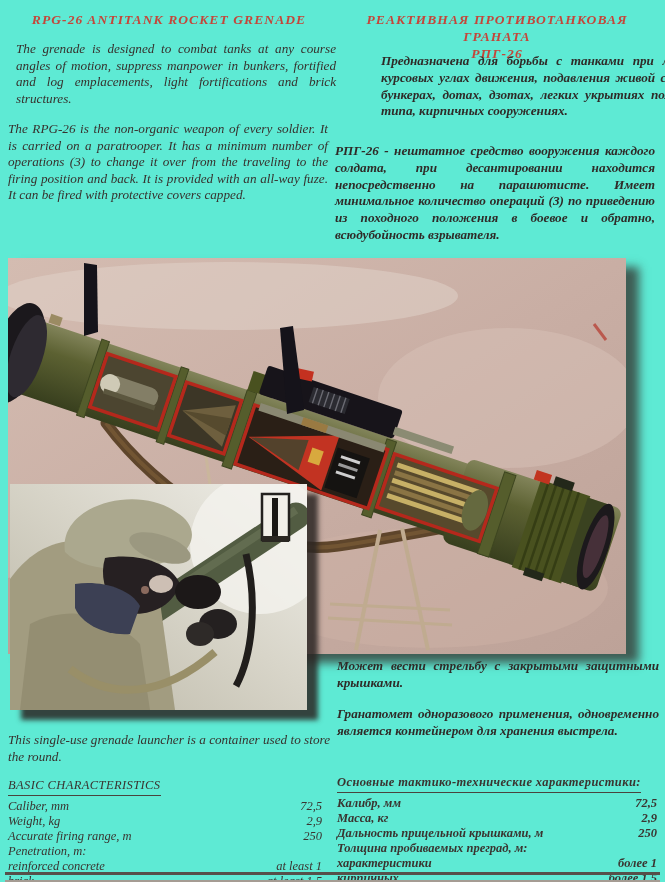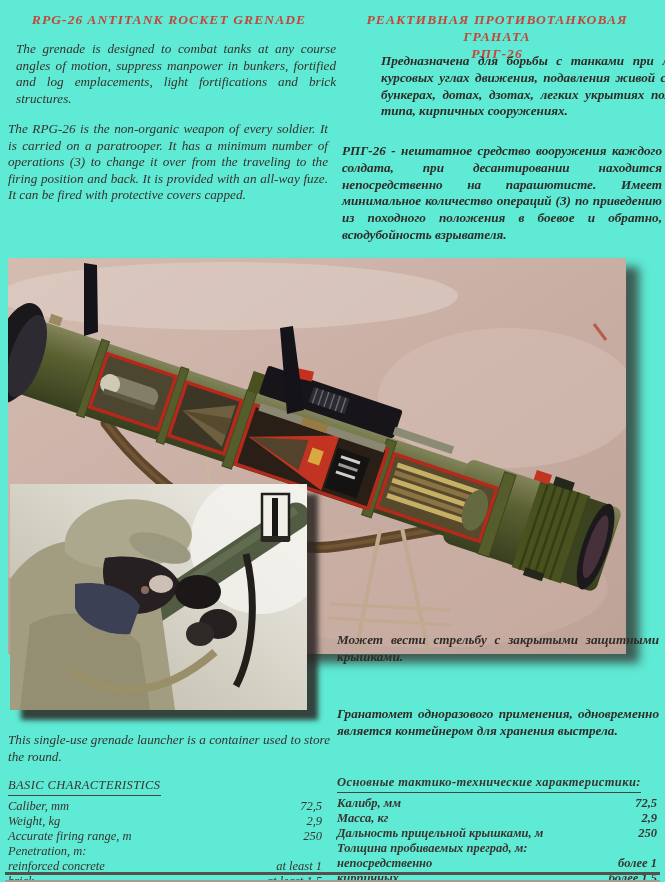--- a/index.html
+++ b/index.html
@@ -43,21 +43,21 @@
   <div class="col-title" style="left:8px;top:11px;width:322px;">RPG-26 ANTITANK ROCKET GRENADE</div>
   <div class="col-title" style="left:336px;top:11px;width:322px;">
     <div>РЕАКТИВНАЯ ПРОТИВОТАНКОВАЯ ГРАНАТА</div>
     <div>РПГ-26</div>
   </div>
 
   <div class="para" style="left:16px;top:41px;width:320px;">The grenade is designed to combat tanks at any course angles of motion, suppress manpower in bunkers, fortified and log emplacements, light fortifications and brick structures.</div>
   <div class="para" style="left:8px;top:121px;width:320px;">The RPG-26 is the non-organic weapon of every soldier. It is carried on a paratrooper. It has a minimum number of operations (3) to change it over from the traveling to the firing position and back. It is provided with an all-way fuze. It can be fired with protective covers capped.</div>
 
   <div class="para ru" style="left:337px;top:53px;width:320px;margin-left:44px;">Предназначена для борьбы с танками при любых курсовых углах движения, подавления живой силы в бункерах, дотах, дзотах, легких укрытиях полевого типа, кирпичных сооружениях.</div>
-  <div class="para ru" style="left:342px;top:143px;width:320px;">РПГ-26 - нештатное средство вооружения каждого солдата, при десантировании находится непосредственно на парашютисте. Имеет минимальное количество операций (3) по приведению из походного положения в боевое и обратно, всюдубойность взрывателя.</div>
+  <div class="para ru" style="left:335px;top:143px;width:320px;">РПГ-26 - нештатное средство вооружения каждого солдата, при десантировании находится непосредственно на парашютисте. Имеет минимальное количество операций (3) по приведению из походного положения в боевое и обратно, всюдубойность взрывателя.</div>
 
   <svg class="photo main" width="618" height="396" viewBox="0 0 618 396">
     <defs>
       <linearGradient id="tubeG" x1="0" y1="0" x2="0" y2="1">
         <stop offset="0" stop-color="#82845a"></stop>
         <stop offset="0.35" stop-color="#5c6132"></stop>
         <stop offset="1" stop-color="#383f1e"></stop>
       </linearGradient>
       <linearGradient id="bgG" x1="0" y1="0" x2="1" y2="1">
         <stop offset="0" stop-color="#d4bcb1"></stop>
@@ -203,21 +203,21 @@
       <ellipse cx="208" cy="140" rx="19" ry="15" fill="#242020"></ellipse>
       <ellipse cx="190" cy="150" rx="14" ry="12" fill="#2e2a28"></ellipse>
     </g>
 
     <path d="M60,185 C100,216 152,214 205,168" fill="none" stroke="#998f68" stroke-width="8"></path>
     <path d="M236,70 C248,120 242,172 226,202" fill="none" stroke="#211e1c" stroke-width="7"></path>
   </svg>
 
   <div class="para" style="left:8px;top:732px;width:322px;">This single-use grenade launcher is a container used to store the round.</div>
 
-  <div class="para ru" style="left:337px;top:632px;width:322px;">Может  вести стрельбу с закрытыми защитными крышками.</div>
+  <div class="para ru" style="left:337px;top:658px;width:322px;">Может  вести стрельбу с закрытыми защитными крышками.</div>
   <div class="para ru" style="left:337px;top:706px;width:322px;">Гранатомет   одноразового   применения, одновременно является контейнером для хранения выстрела.</div>
 
   <div class="spec-table" style="left:8px;top:778px;width:314px;">
     <span class="hdr">BASIC CHARACTERISTICS</span>
     <div class="spec-row">
       <span class="lbl">Caliber,  mm</span>
       <span class="val">72,5</span>
     </div>
     <div class="spec-row">
       <span class="lbl">Weight, kg</span>
@@ -253,21 +253,21 @@
     </div>
     <div class="spec-row">
       <span class="lbl">Дальность прицельной крышками, м</span>
       <span class="val">250</span>
     </div>
     <div class="spec-row">
       <span class="lbl">Толщина пробиваемых преград, м:</span>
       <span class="val"></span>
     </div>
     <div class="spec-row">
-      <span class="lbl">непосредственно</span>
+      <span class="lbl">характеристики</span>
       <span class="val">более 1</span>
     </div>
     <div class="spec-row">
       <span class="lbl">кирпичных</span>
       <span class="val">более 1,5</span>
     </div>
   </div>
 
   <div class="bottom-rule"></div>
 

